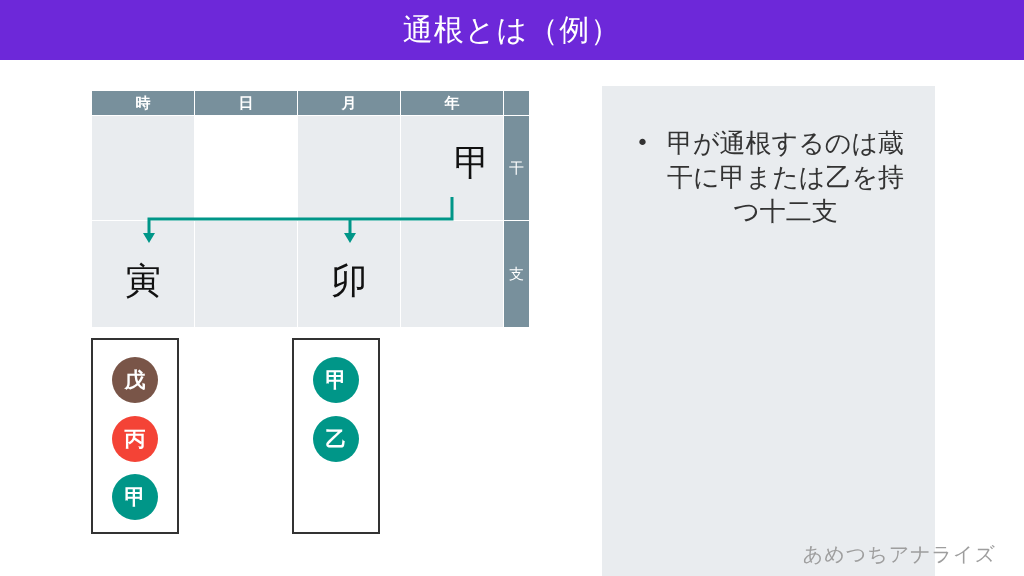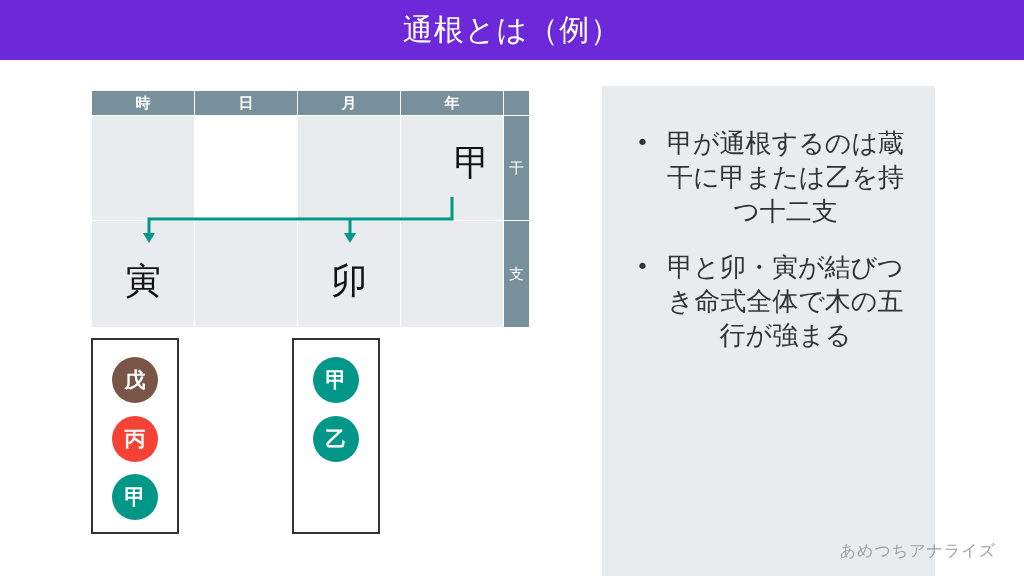--- a/index.html
+++ b/index.html
@@ -11,21 +11,21 @@
   .cell{position:absolute;background:#e9ecef;display:flex;align-items:center;justify-content:center;font-size:36px;color:#111;}
   .cell.white{background:#ffffff;}
   .vlabel{position:absolute;left:412px;width:25px;background:#78909c;color:#fff;font-size:15px;display:flex;align-items:center;justify-content:center;}
   .arrows{position:absolute;left:92px;top:91px;width:437px;height:236px;pointer-events:none;}
   .box{position:absolute;top:338px;width:88px;height:196px;border:2px solid #333;box-sizing:border-box;}
   .circle{position:absolute;width:46px;height:46px;border-radius:50%;color:#fff;font-size:21px;display:flex;align-items:center;justify-content:center;font-weight:bold;}
   .panel{position:absolute;left:602px;top:86px;width:333px;height:500px;background:#e9ecef;text-align:center;}
   .bullets{position:absolute;left:40px;top:40px;width:270px;margin:0;padding:0;list-style:none;}
   .bullets li{position:relative;padding-left:17px;font-size:26px;line-height:34px;color:#333;margin-bottom:22px;}
   .bullets li::before{content:"•";position:absolute;left:-6px;top:0;font-size:22px;}
-  .footer{position:absolute;right:28px;top:541px;font-size:16px;color:#9e9e9e;letter-spacing:1px;}
+  .footer{position:absolute;right:28px;top:541px;font-size:20px;color:#9e9e9e;letter-spacing:1px;}
 </style>
 </head>
 <body>
 
 <div class="titlebar">
   <span>通根とは（例）</span>
 </div>
 
 <div class="table">
   <div class="hcell" style="left:0;width:102px;">時</div>
@@ -61,17 +61,16 @@
 </div>
 
 <div class="box" style="left:292px;">
   <div class="circle" style="left:19px;top:17px;background:#009688;">甲</div>
   <div class="circle" style="left:19px;top:76px;background:#009688;">乙</div>
 </div>
 
 <div class="panel">
   <ul class="bullets">
     <li>甲が通根するのは蔵干に甲または乙を持つ十二支</li>
-    <li>甲と卯・寅が結びつき命式全体で木の五行が強まる</li>
   </ul>
 </div>
 
 <div class="footer">あめつちアナライズ</div>
 
 </body></html>

